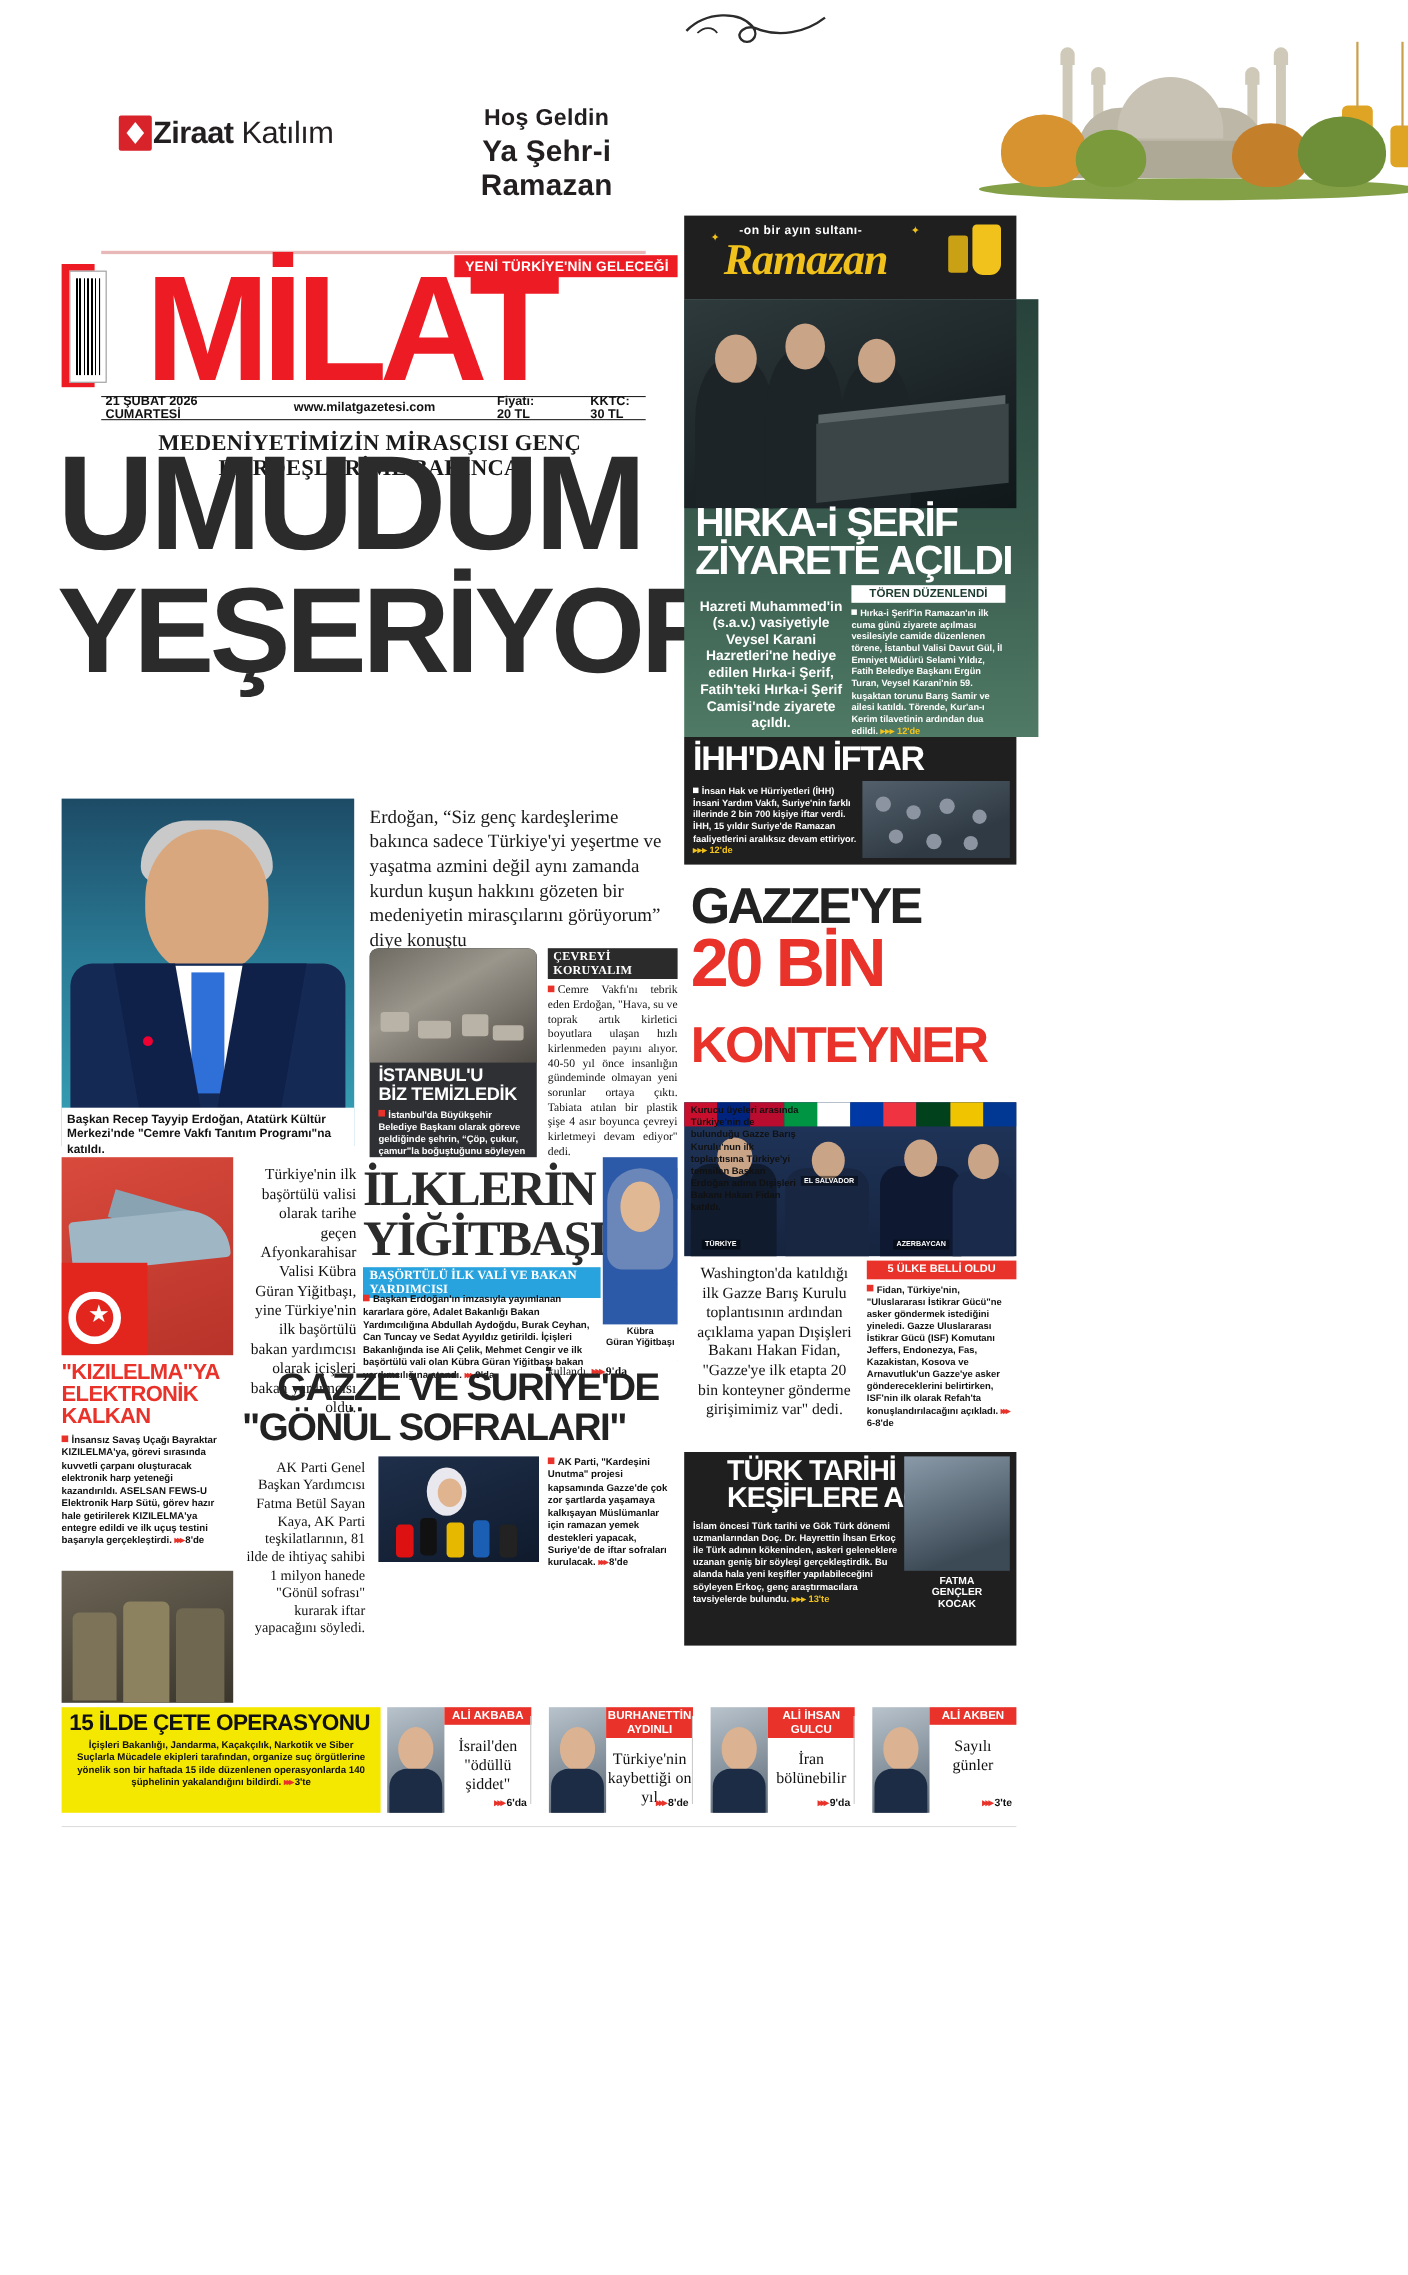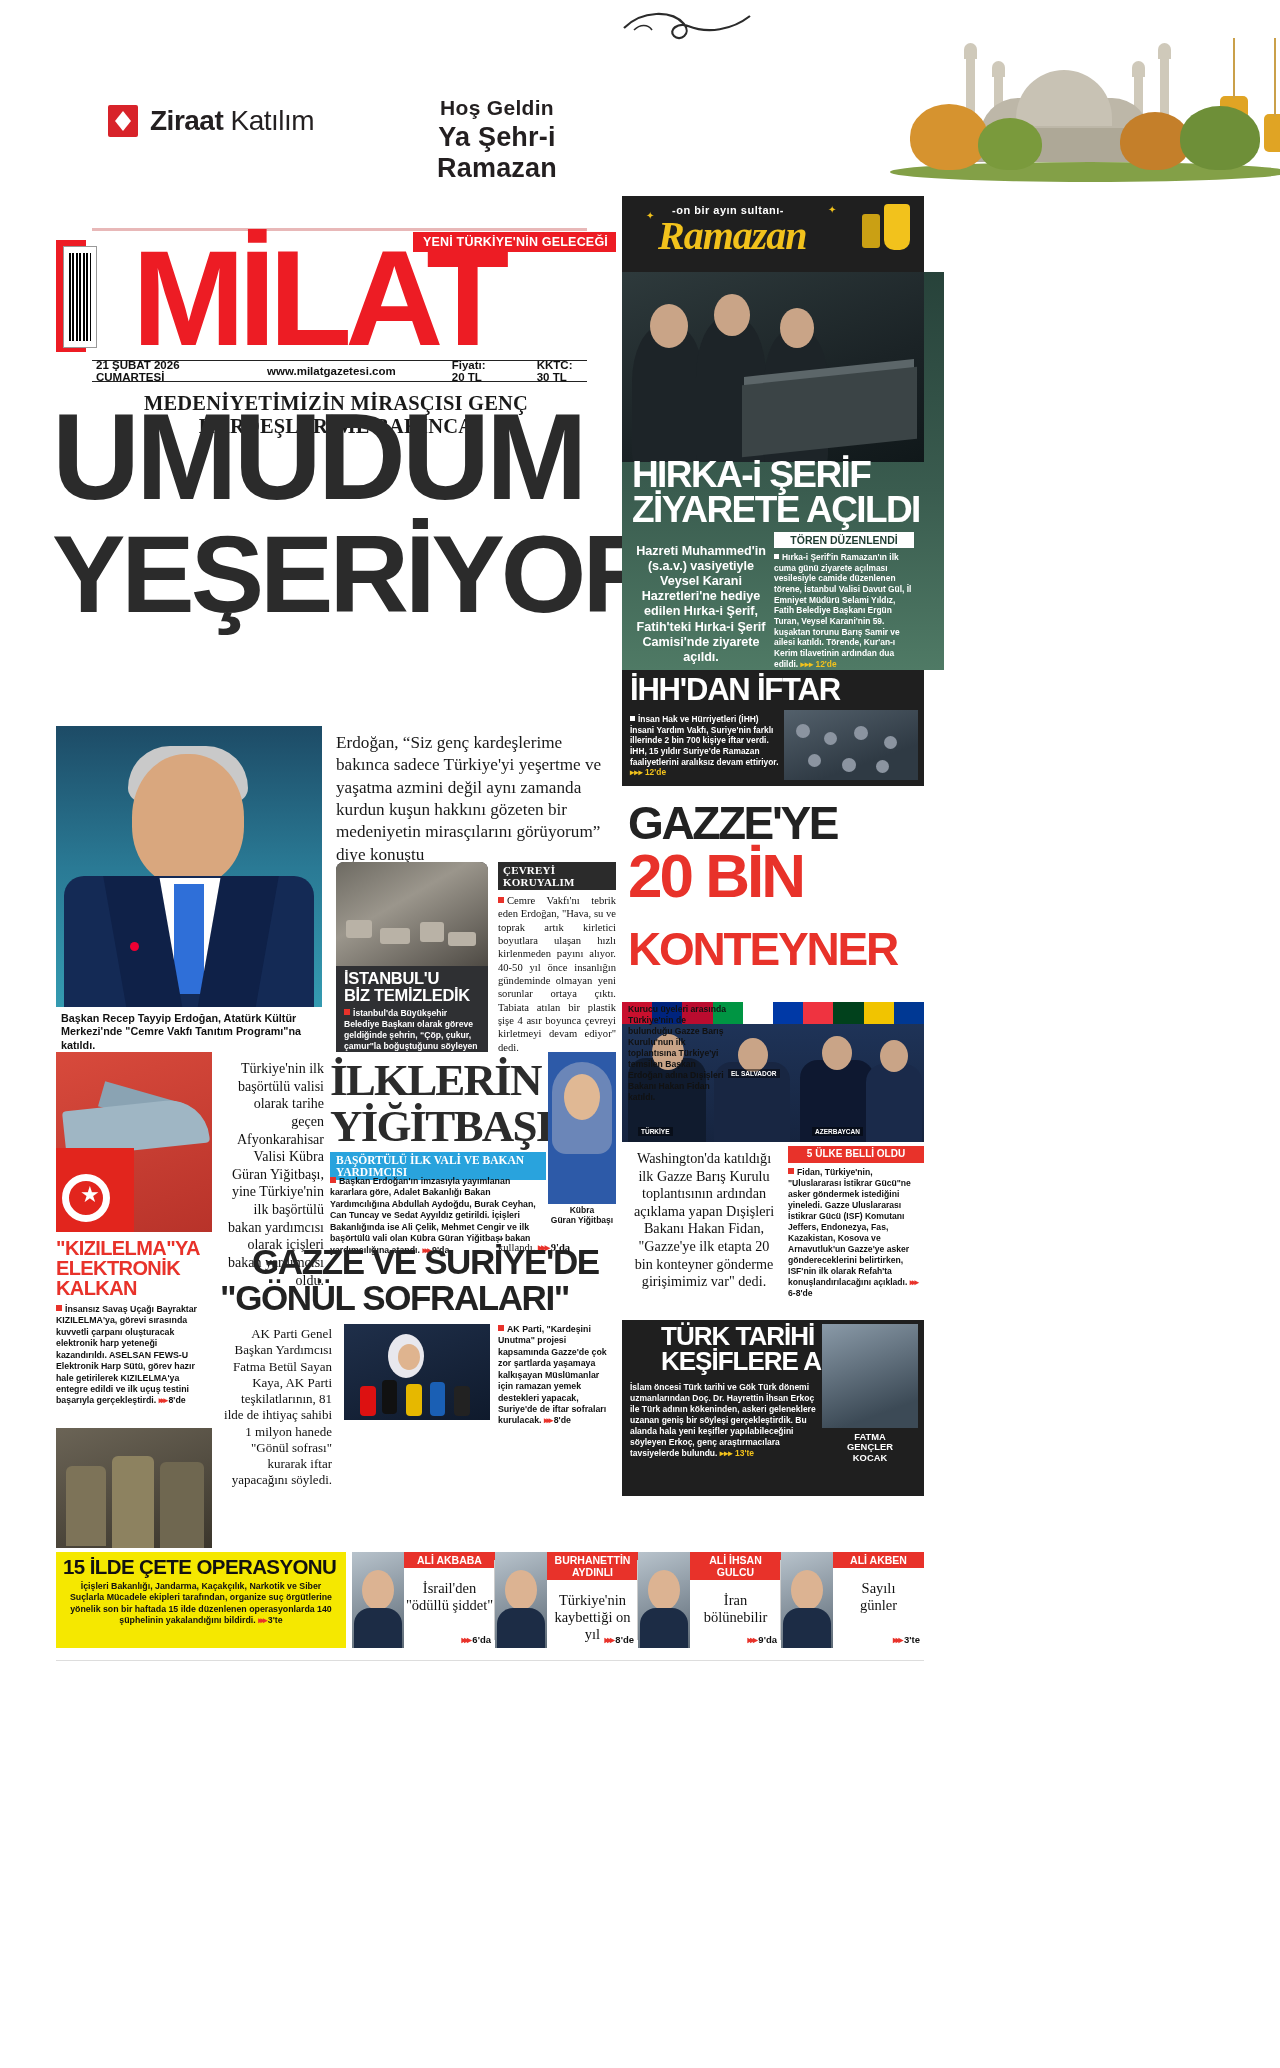--- a/index.html
+++ b/index.html
@@ -8,21 +8,21 @@
     background: #ffffff;
     font-family: "Liberation Sans", sans-serif;
     color: #111;
     overflow: hidden;
     position: relative;
   }
   .page { width: 1280px; height: 2068px; position: relative; background: #fff; }
 
   
   .adbar { position: absolute; left: 0; top: 0; width: 1280px; height: 190px; background: #fff; overflow: hidden; }
-  .ziraat { position: absolute; left: 108px; top: 105px; display: flex; align-items: center; gap: 12px; }
+  .ziraat { position: absolute; left: 108px; top: 105px; display: flex; align-items: center; gap: 1px; }
   .ziraat-mark { width: 30px; height: 32px; background: #d8232a; position: relative; border-radius: 2px; }
   .ziraat-mark:before { content:""; position:absolute; left:7px; top:6px; width:0; height:0;
      border-left:8px solid transparent; border-right:8px solid transparent; border-bottom:10px solid #fff; }
   .ziraat-mark:after { content:""; position:absolute; left:7px; top:16px; width:0; height:0;
      border-left:8px solid transparent; border-right:8px solid transparent; border-top:10px solid #fff; }
   .ziraat-txt { font-size: 28px; letter-spacing: -0.5px; }
   .ziraat-txt b { font-weight: 700; color:#231f20; }
   .ziraat-txt span { font-weight: 400; color:#231f20; }
 
   .hosgeldin { position: absolute; left: 382px; top: 96px; text-align: center; width: 230px; }
@@ -228,21 +228,21 @@
 
   
   .op-photo { position:absolute; left:56px; top:1428px; width:156px; height:120px; overflow:hidden;
      background:linear-gradient(160deg,#6b6456 0%,#3b362c 100%); }
   .op-s { position:absolute; background:#7d7358; border-radius:6px 6px 0 0; }
   .op-box { position:absolute; left:56px; top:1552px; width:290px; height:96px; background:#f5e800; padding:5px 7px; }
   .op-title { font-size:20.5px; font-weight:900; color:#111; letter-spacing:-.6px; line-height:1; }
   .op-txt { margin-top:3px; font-size:8.8px; font-weight:700; line-height:1.32; color:#111; text-align:center; }
 
   
-  .cols { position:absolute; left:352px; top:1552px; width:572px; height:96px; display:flex; gap:0; }
+  .cols { position:absolute; left:352px; top:1552px; width:572px; height:96px; display:flex; gap:16px; }
   .col-item { flex:1; position:relative; background:#fff; display:flex; }
   .col-ph { width:52px; height:96px; overflow:hidden; background:linear-gradient(160deg,#b8c3cc 0%,#5d6a76 100%); position:relative; }
   .col-ph .ph-face { position:absolute; left:10px; top:18px; width:32px; height:40px; background:#dcb392; border-radius:50%; }
   .col-ph .ph-body { position:absolute; left:2px; top:56px; width:48px; height:44px; background:#1c2c45; border-radius:16px 16px 0 0; }
   .col-right { flex:1; position:relative; }
   .col-name { background:#e8322a; color:#fff; font-size:10.5px; font-weight:900; text-align:center; padding:2px 0; }
   .col-title { text-align:center; font-family:"Liberation Serif", serif; font-size:14.5px; line-height:1.18; color:#111;
      margin-top:12px; }
   .col-ref { position:absolute; right:4px; bottom:3px; font-size:9.5px; font-weight:900; color:#111; }
   .col-div { position:absolute; right:0; top:8px; width:1px; height:80px; background:#ccc; }

